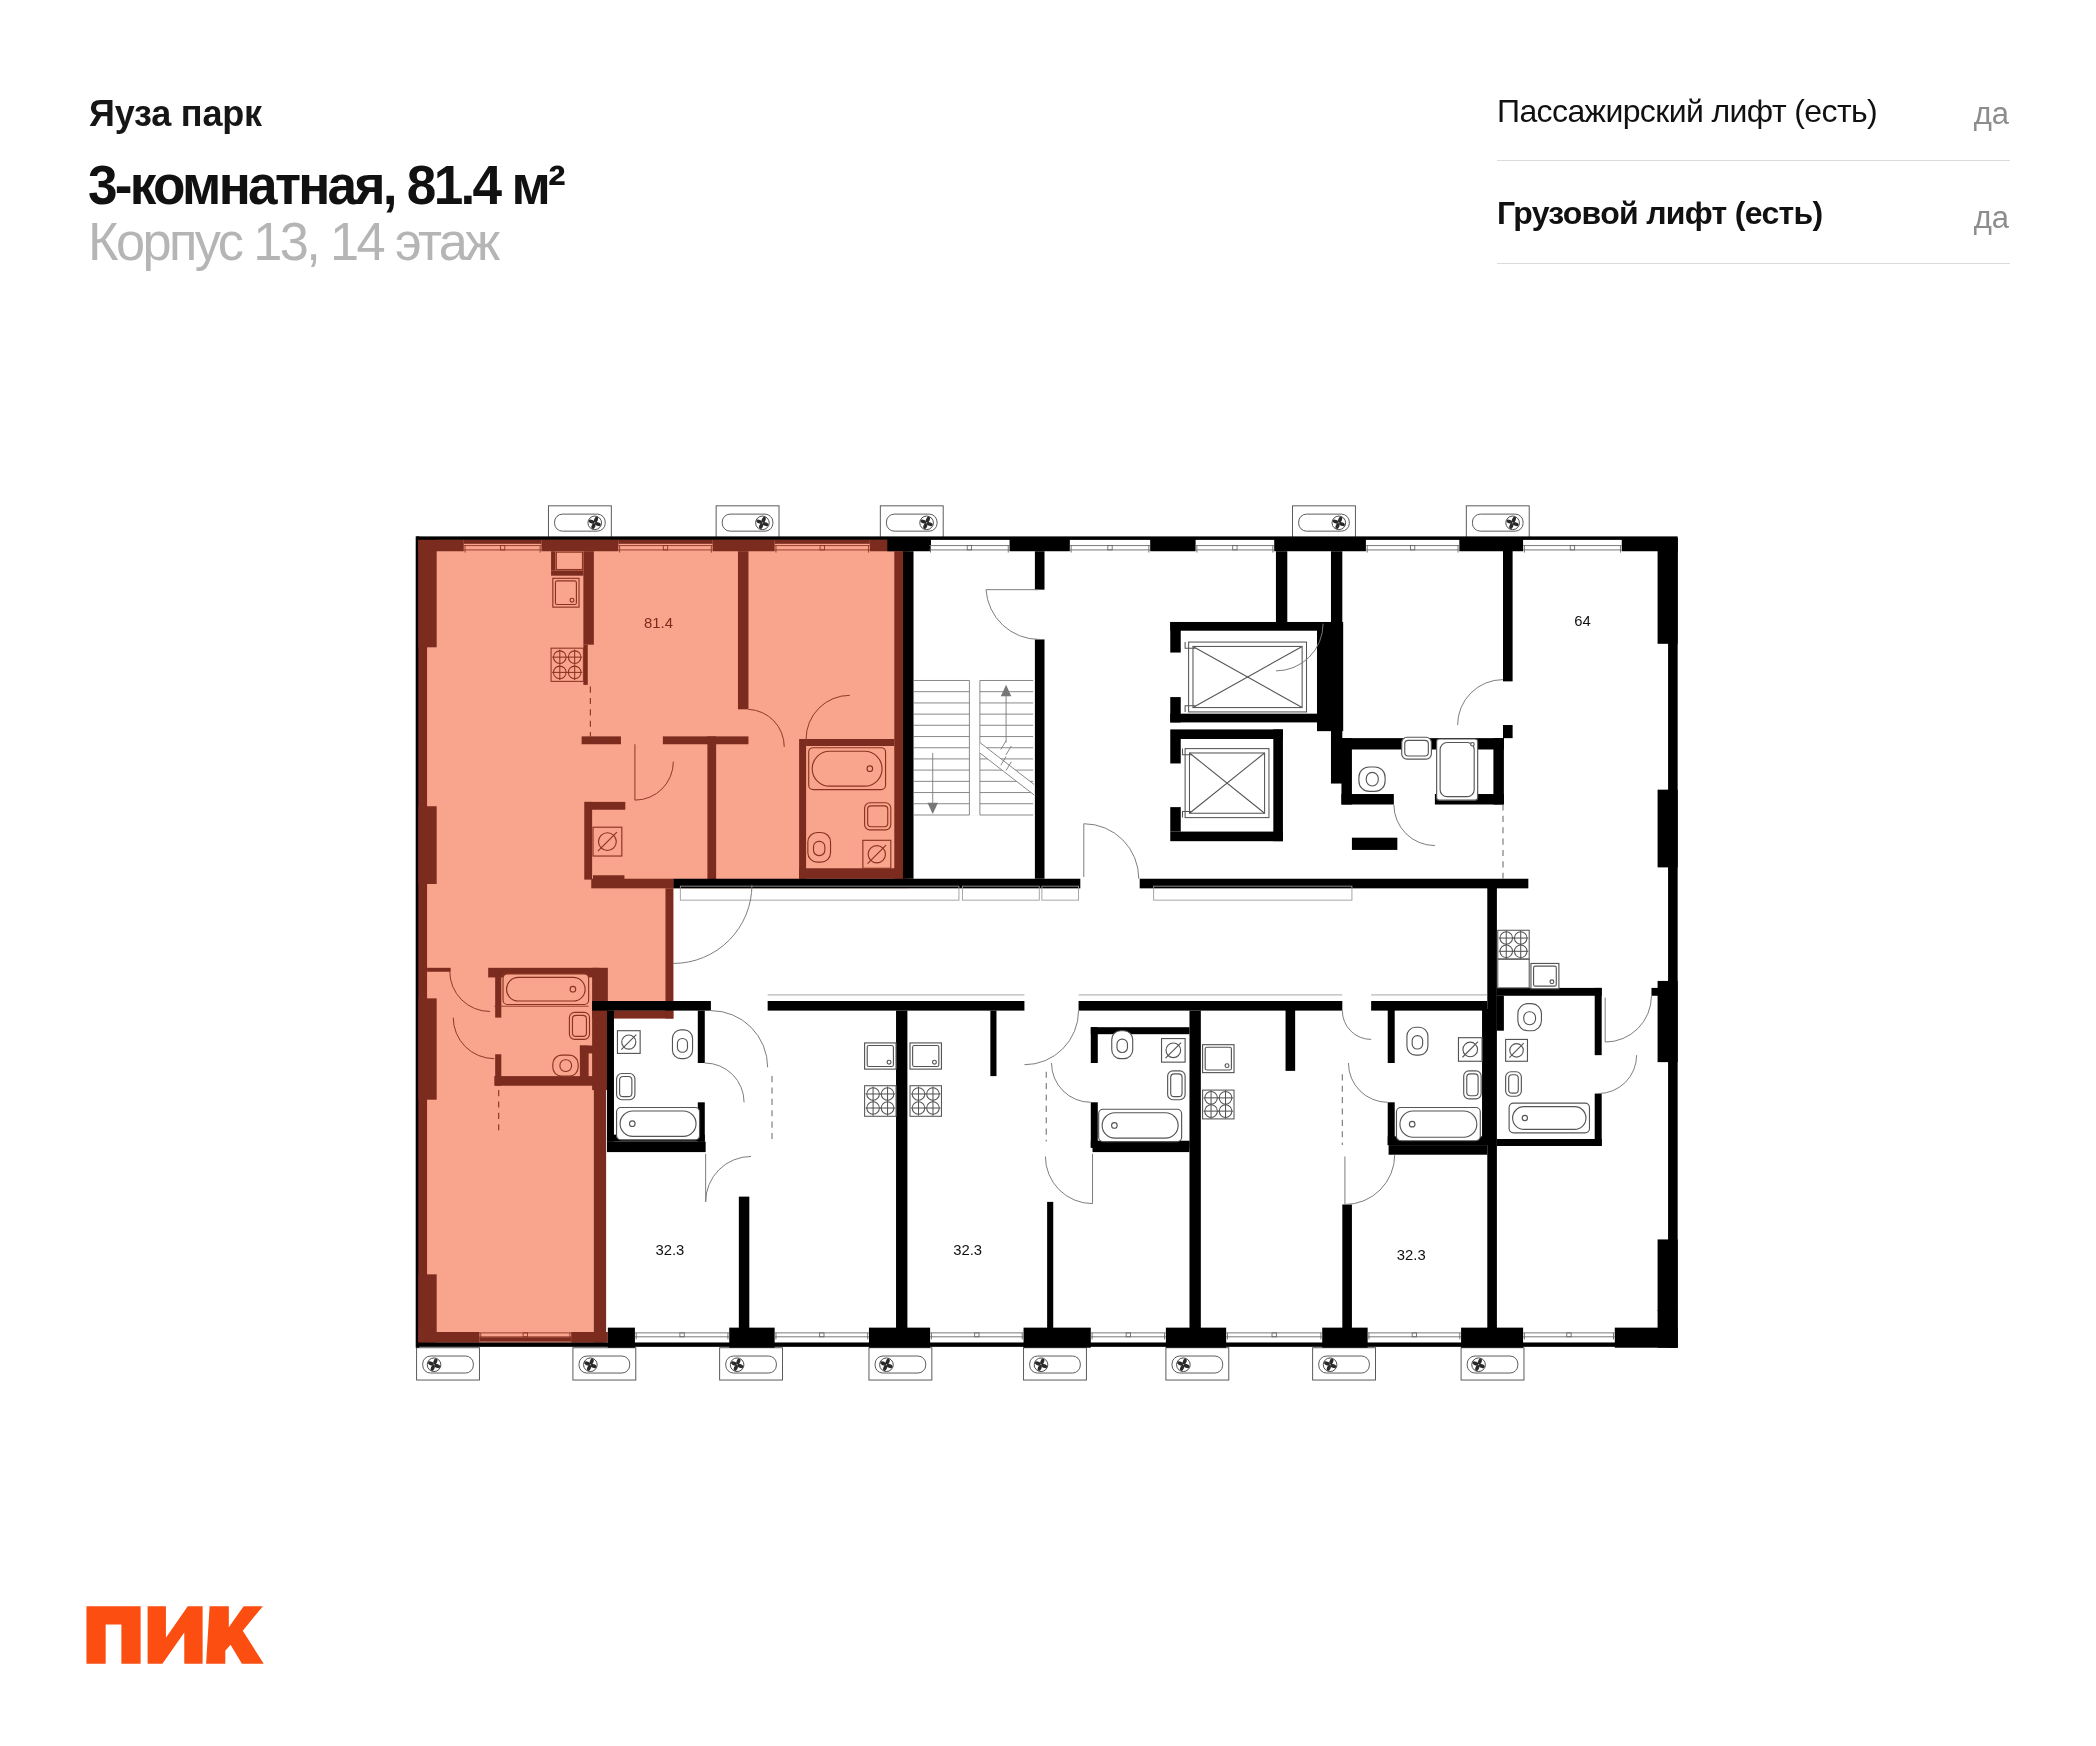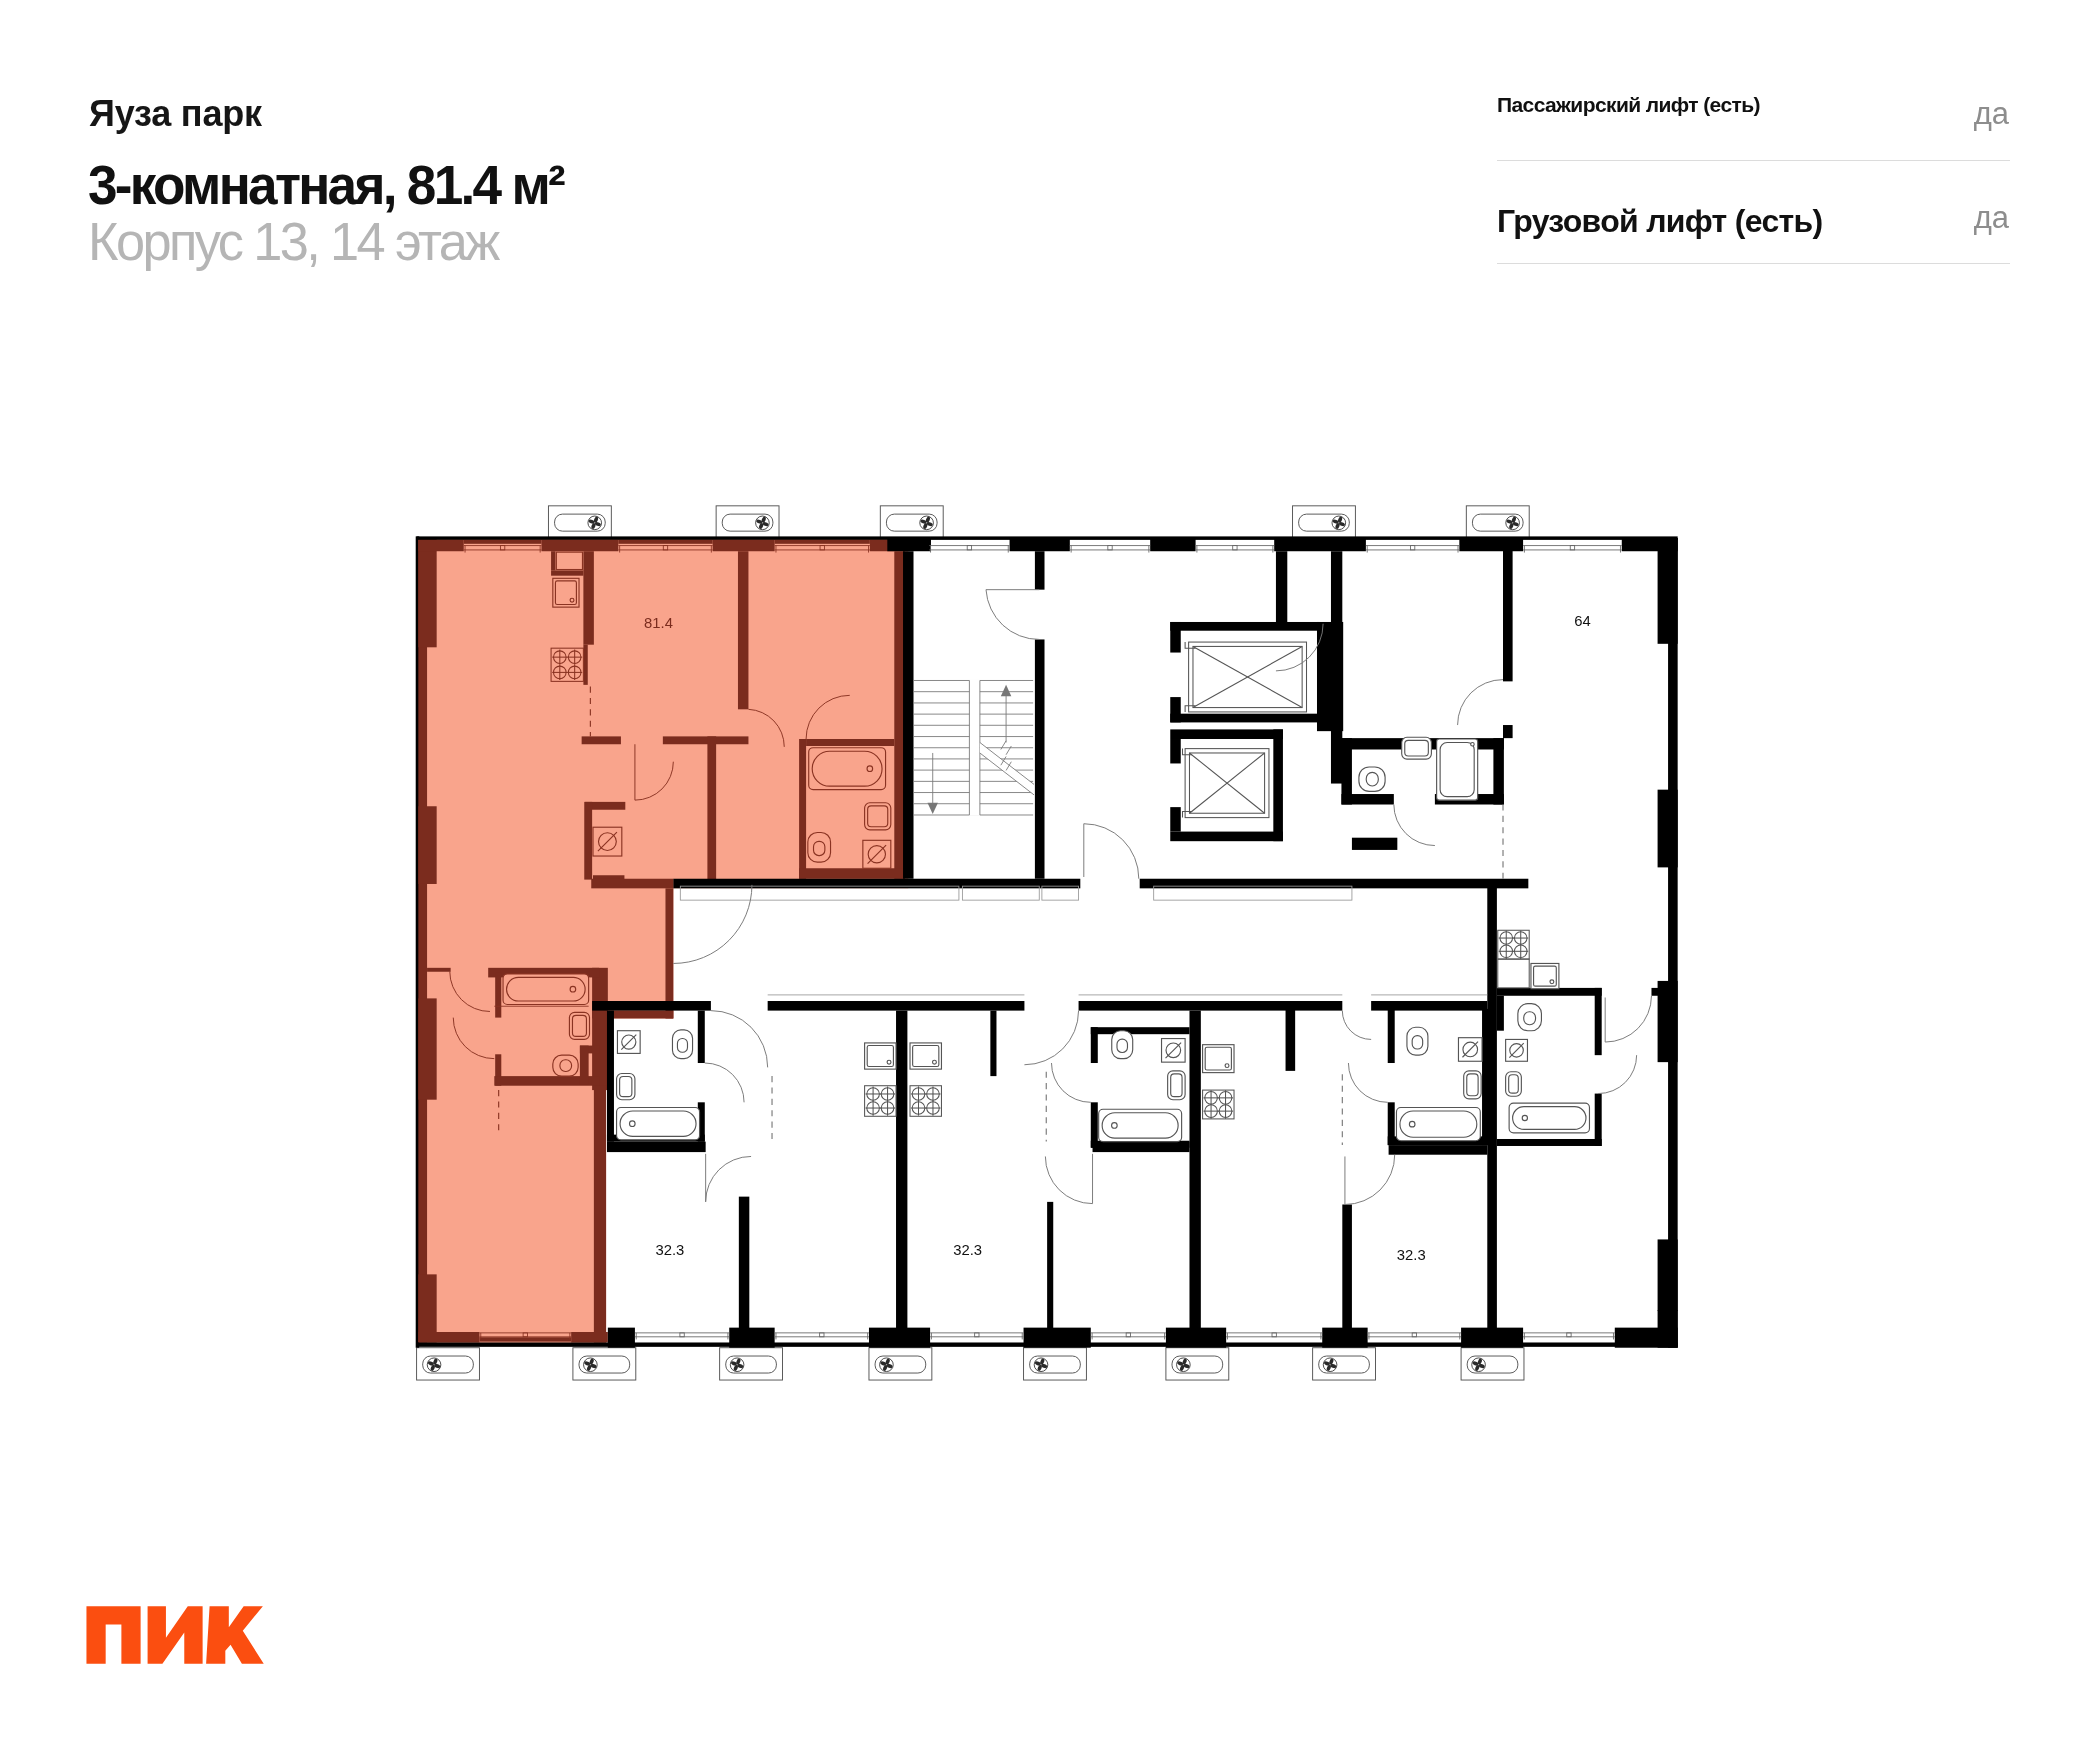--- a/index.html
+++ b/index.html
@@ -6,25 +6,25 @@
   .abs{position:absolute}
 </style></head>
 <body>
 
 <div class="abs" style="left:89px;top:93px;font-size:36px;font-weight:700;color:#161616;letter-spacing:-0.2px">Яуза парк</div>
 
 <div class="abs" style="left:88px;top:153px;font-size:55px;font-weight:700;color:#111;letter-spacing:-2.8px;transform:scaleX(0.966);transform-origin:left top">3-комнатная, 81.4 м²</div>
 
 <div class="abs" style="left:88px;top:210px;font-size:54px;color:#b5b5b5;letter-spacing:-2.7px;transform:scaleX(0.97);transform-origin:left top">Корпус 13, 14 этаж</div>
 
-<div class="abs" style="left:1497px;top:93px;font-size:21px;font-weight:700;color:#111;letter-spacing:-0.6px">Пассажирский лифт (есть)</div>
+<div class="abs" style="left:1497px;top:93px;font-size:32px;font-weight:400;color:#111;letter-spacing:-0.6px">Пассажирский лифт (есть)</div>
 <div class="abs" style="left:1878px;top:96px;width:131px;text-align:right;font-size:31px;color:#8d8d8d">да</div>
 <div class="abs" style="left:1497px;top:160px;width:513px;border-top:1.3px solid #dcdcdc"></div>
 
-<div class="abs" style="left:1497px;top:203px;font-size:32px;font-weight:700;color:#111;letter-spacing:-0.7px">Грузовой лифт (есть)</div>
+<div class="abs" style="left:1497px;top:195px;font-size:32px;font-weight:700;color:#111;letter-spacing:-0.7px">Грузовой лифт (есть)</div>
 <div class="abs" style="left:1878px;top:200px;width:131px;text-align:right;font-size:31px;color:#8d8d8d">да</div>
 <div class="abs" style="left:1497px;top:263px;width:513px;border-top:1.3px solid #dcdcdc"></div>
 <svg xmlns="http://www.w3.org/2000/svg" width="2096" height="1747" viewBox="0 0 2400 2000" style="position:absolute;left:0;top:0">
 
 <polygon points="479,616 1040,616 1040,1017 771,1017 771,1166 694,1166 694,1540 479,1540" fill="#F9A48C"></polygon>
 
 <g>
       <rect x="628" y="579" width="72" height="37" fill="#fff" stroke="#555" stroke-width="1.1"></rect>
       <rect x="635" y="588.5" width="58" height="19.5" rx="9" fill="#fff" stroke="#555" stroke-width="1.1"></rect>
       <g transform="translate(681,598.5)">

